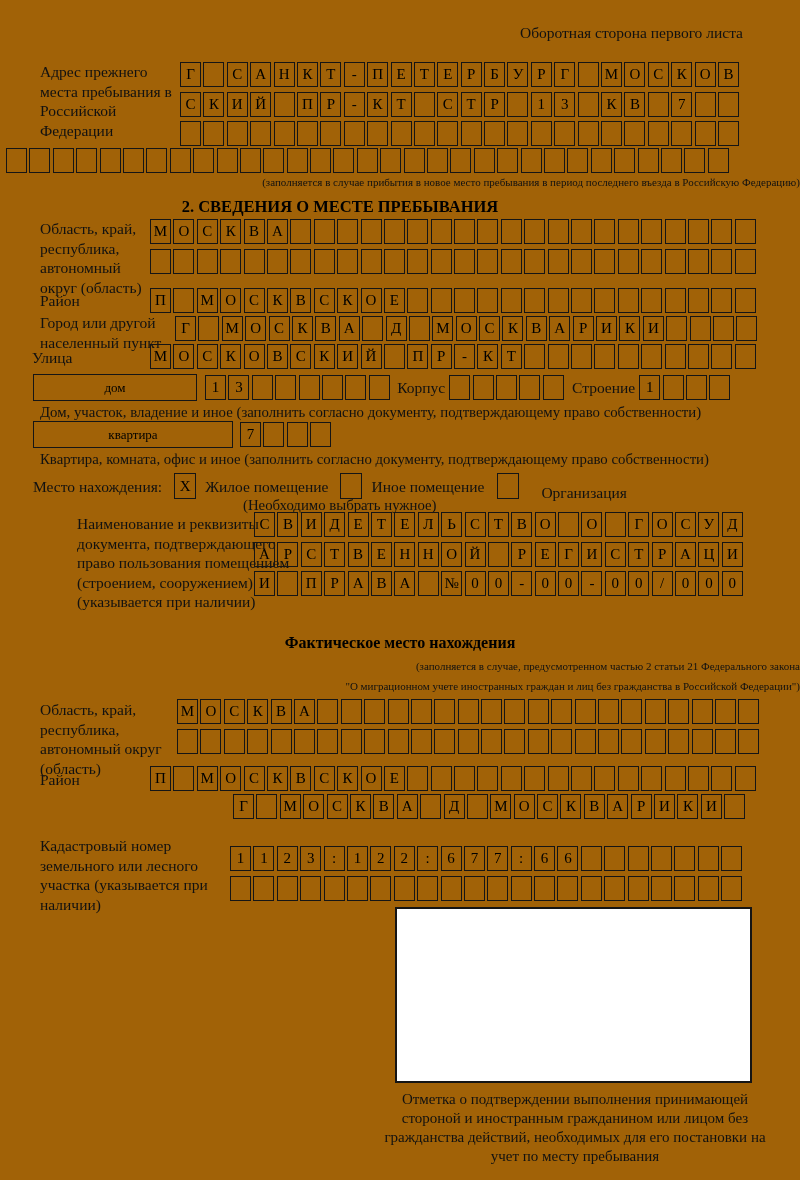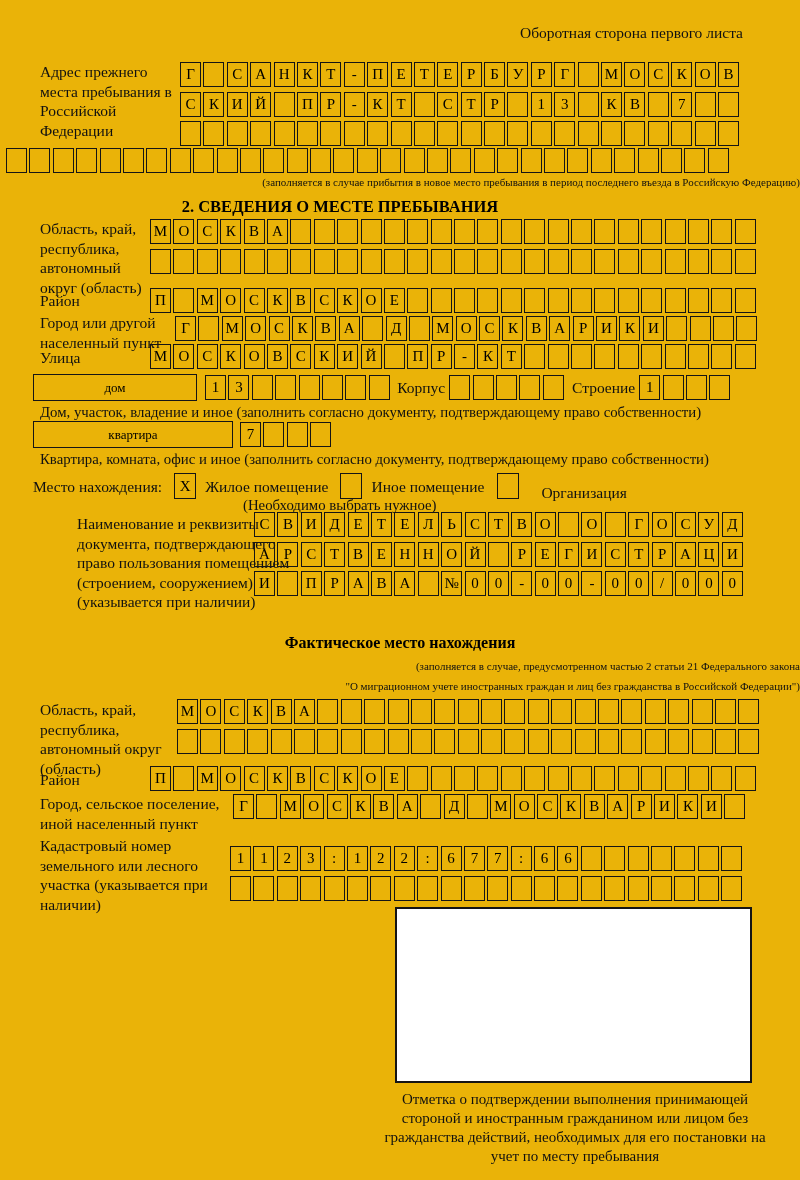--- a/index.html
+++ b/index.html
@@ -1,19 +1,19 @@
 <!DOCTYPE html>
 <html><head>
 <meta charset="utf-8">
 <style>
   html,body{margin:0;padding:0;background:#fff;}
   .page{
     position:relative;
     width:800px;height:1180px;
-    background:#eab308;color:#000;
+    background:#a16207;color:#000;
     font-family:"Liberation Serif","DejaVu Serif",serif;
     overflow:hidden;
   }
   .abs{position:absolute;}
   .label{
     font-size:15.5px;line-height:19.5px;color:#111;
   }
   .cellrow{display:flex;}
   .cellcol .cellrow + .cellrow{margin-top:4.5px;}
   .cell{
@@ -290,21 +290,21 @@
       <div class="cell">Р</div>
       <div class="cell">И</div>
       <div class="cell">К</div>
       <div class="cell">И</div>
       <div class="cell"></div>
       <div class="cell"></div>
       <div class="cell"></div>
       <div class="cell"></div>
     </div>
 
-  <div class="abs label" style="top:348px;left:40px;">Улица</div>
+  <div class="abs label" style="top:348px;left:32px;">Улица</div>
   <div class="abs cellrow" style="top:344px;left:150px;">
       <div class="cell">М</div>
       <div class="cell">О</div>
       <div class="cell">С</div>
       <div class="cell">К</div>
       <div class="cell">О</div>
       <div class="cell">В</div>
       <div class="cell">С</div>
       <div class="cell">К</div>
       <div class="cell">И</div>
@@ -543,21 +543,20 @@
       <div class="cell"></div>
       <div class="cell"></div>
       <div class="cell"></div>
       <div class="cell"></div>
       <div class="cell"></div>
       <div class="cell"></div>
       <div class="cell"></div>
       <div class="cell"></div>
     </div>
 
-  <div class="abs label" style="top:794px;left:40px;width:200px;">Город, сельское поселение, иной населенный пункт</div>
   <div class="abs cellrow" style="top:794px;left:233px;">
       <div class="cell">Г</div>
       <div class="cell"></div>
       <div class="cell">М</div>
       <div class="cell">О</div>
       <div class="cell">С</div>
       <div class="cell">К</div>
       <div class="cell">В</div>
       <div class="cell">А</div>
       <div class="cell"></div>

